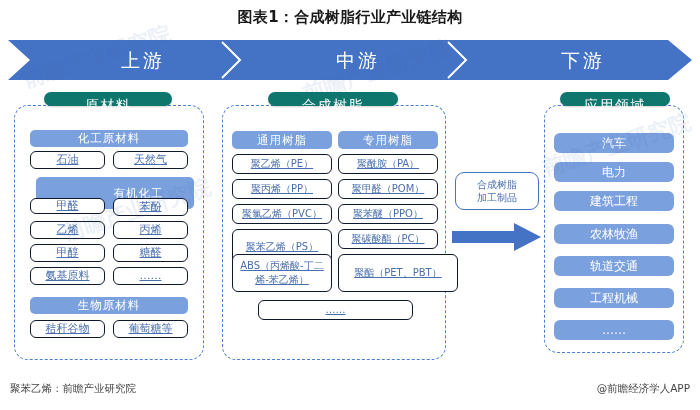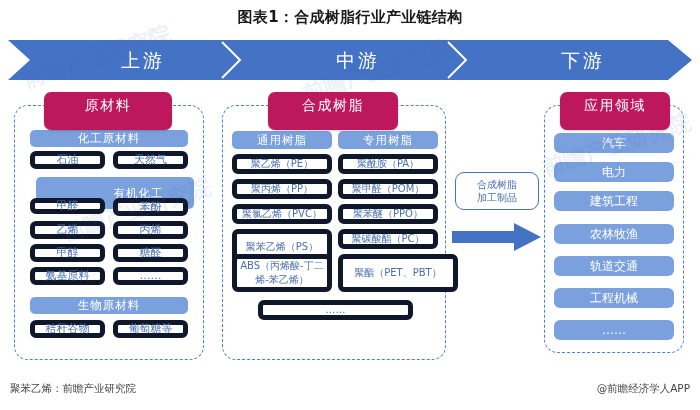--- a/index.html
+++ b/index.html
@@ -45,23 +45,23 @@
     background:#ffffff;
     box-sizing:border-box;
   }
   .col-up{left:14px;top:105px;width:190px;height:255px;}
   .col-mid{left:222px;top:105px;width:224px;height:255px;}
   .col-down{left:544px;top:105px;width:140px;height:248px;}
 
   
   .col-head{
     position:absolute;
-    height:38px;line-height:26px;
+    height:14px;line-height:26px;
     border-radius:7px;
-    background:#be185d;
+    background:#0f766e;
     color:#ffffff;
     font-size:14px;
     text-align:center;
     letter-spacing:1.5px;
     box-shadow:0 1px 2px rgba(0,0,0,.18);
     font-family:"DejaVu Sans","Liberation Sans",sans-serif;
     z-index:5;
   }
   .head-up{left:44px;top:92px;width:128px;}
   .head-mid{left:268px;top:92px;width:130px;}
@@ -77,28 +77,29 @@
     line-height:15px;
     letter-spacing:1px;
     font-family:"DejaVu Sans","Liberation Sans",sans-serif;
     box-sizing:border-box;
     display:flex;align-items:center;justify-content:center;
   }
   
   .chip{
     border-radius:6px;
     background:#ffffff;
-    border:5px solid #0f172a;
+    border:1px solid #0f172a;
     color:#4a6fae;
     font-size:11px;
     text-align:center;
     font-family:"DejaVu Sans","Liberation Sans",sans-serif;
     box-sizing:border-box;
     display:flex;align-items:center;justify-content:center;
     line-height:12px;
+    text-decoration:underline;
   }
   .chip.small{font-size:10px;border-radius:6px;}
   
   .app-chip{
     border-radius:6px;
     background:#7ba0de;
     color:#ffffff;
     font-size:12px;
     text-align:center;
     font-family:"DejaVu Sans","Liberation Sans",sans-serif;

